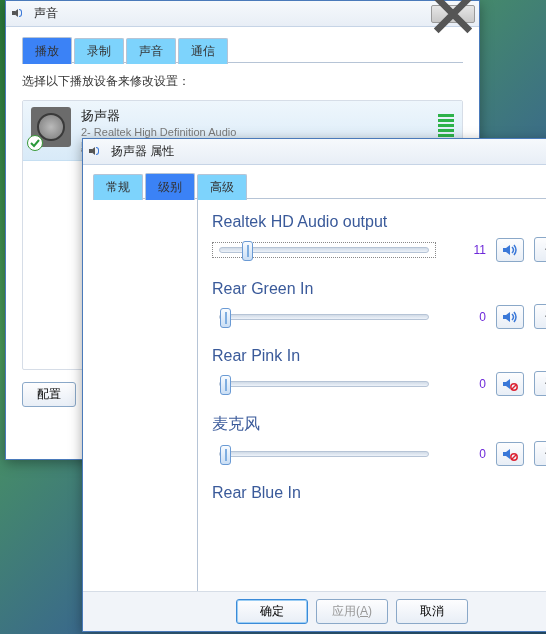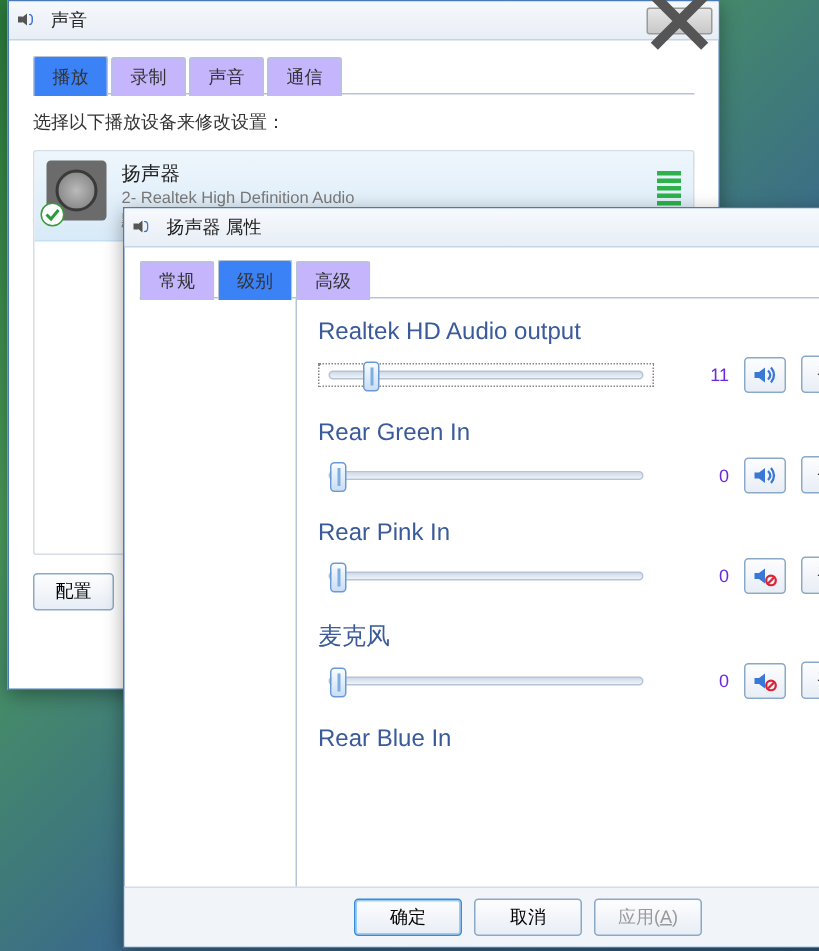--- a/index.html
+++ b/index.html
@@ -34,21 +34,21 @@
 }
 .titlebar .close-btn svg { width: 10px; height: 10px; }
 .titlebar .gray-btn {
   width: 44px; height: 18px; border-radius: 2px;
   background: linear-gradient(#e6e6e6, #c8c8c8); border: 1px solid #9a9a9a;
   display: flex; align-items: center; justify-content: center; cursor: default;
 }
 .tabs { position: relative; height: 26px; border-bottom: 1px solid #b6c4d6; }
 .tab {
   float: left; padding: 4px 12px; border: 1px solid #b6c4d6; border-bottom: none;
-  background: #c4b5fd; margin-right: 2px; position: relative; top: 1px;
+  background: #7dd3fc; margin-right: 2px; position: relative; top: 1px;
   border-radius: 2px 2px 0 0; font-size: 12px; cursor: default;
 }
 .tab.active { background: #3b82f6; top: 0px; padding-top: 5px; z-index: 2; }
 
 
 .snd-window { left: 5px; top: 0; width: 475px; height: 460px; z-index: 1; }
 .snd-body { padding: 10px 16px; }
 .snd-prompt { margin: 10px 0 10px 0; }
 .device-panel {
   border: 1px solid #d6dde7; border-radius: 2px; height: 270px; overflow: hidden;
@@ -296,16 +296,16 @@
       <svg width="8" height="8" viewBox="0 0 8 8">
           <path d="M1 6 L4 2 L7 6 Z" fill="#5a7aa0"></path>
         </svg>
     </div>
     <div class="thumb"></div>
 
   </div>
 
   <div class="dlg-footer">
     <button class="dlg-btn default">确定</button>
+    <button class="dlg-btn disabled" id="apply-btn">应用(<u>A</u>)</button>
     <button class="dlg-btn">取消</button>
-    <button class="dlg-btn disabled" id="apply-btn">应用(<u>A</u>)</button>
   </div>
 </div>
 
 </body></html>

